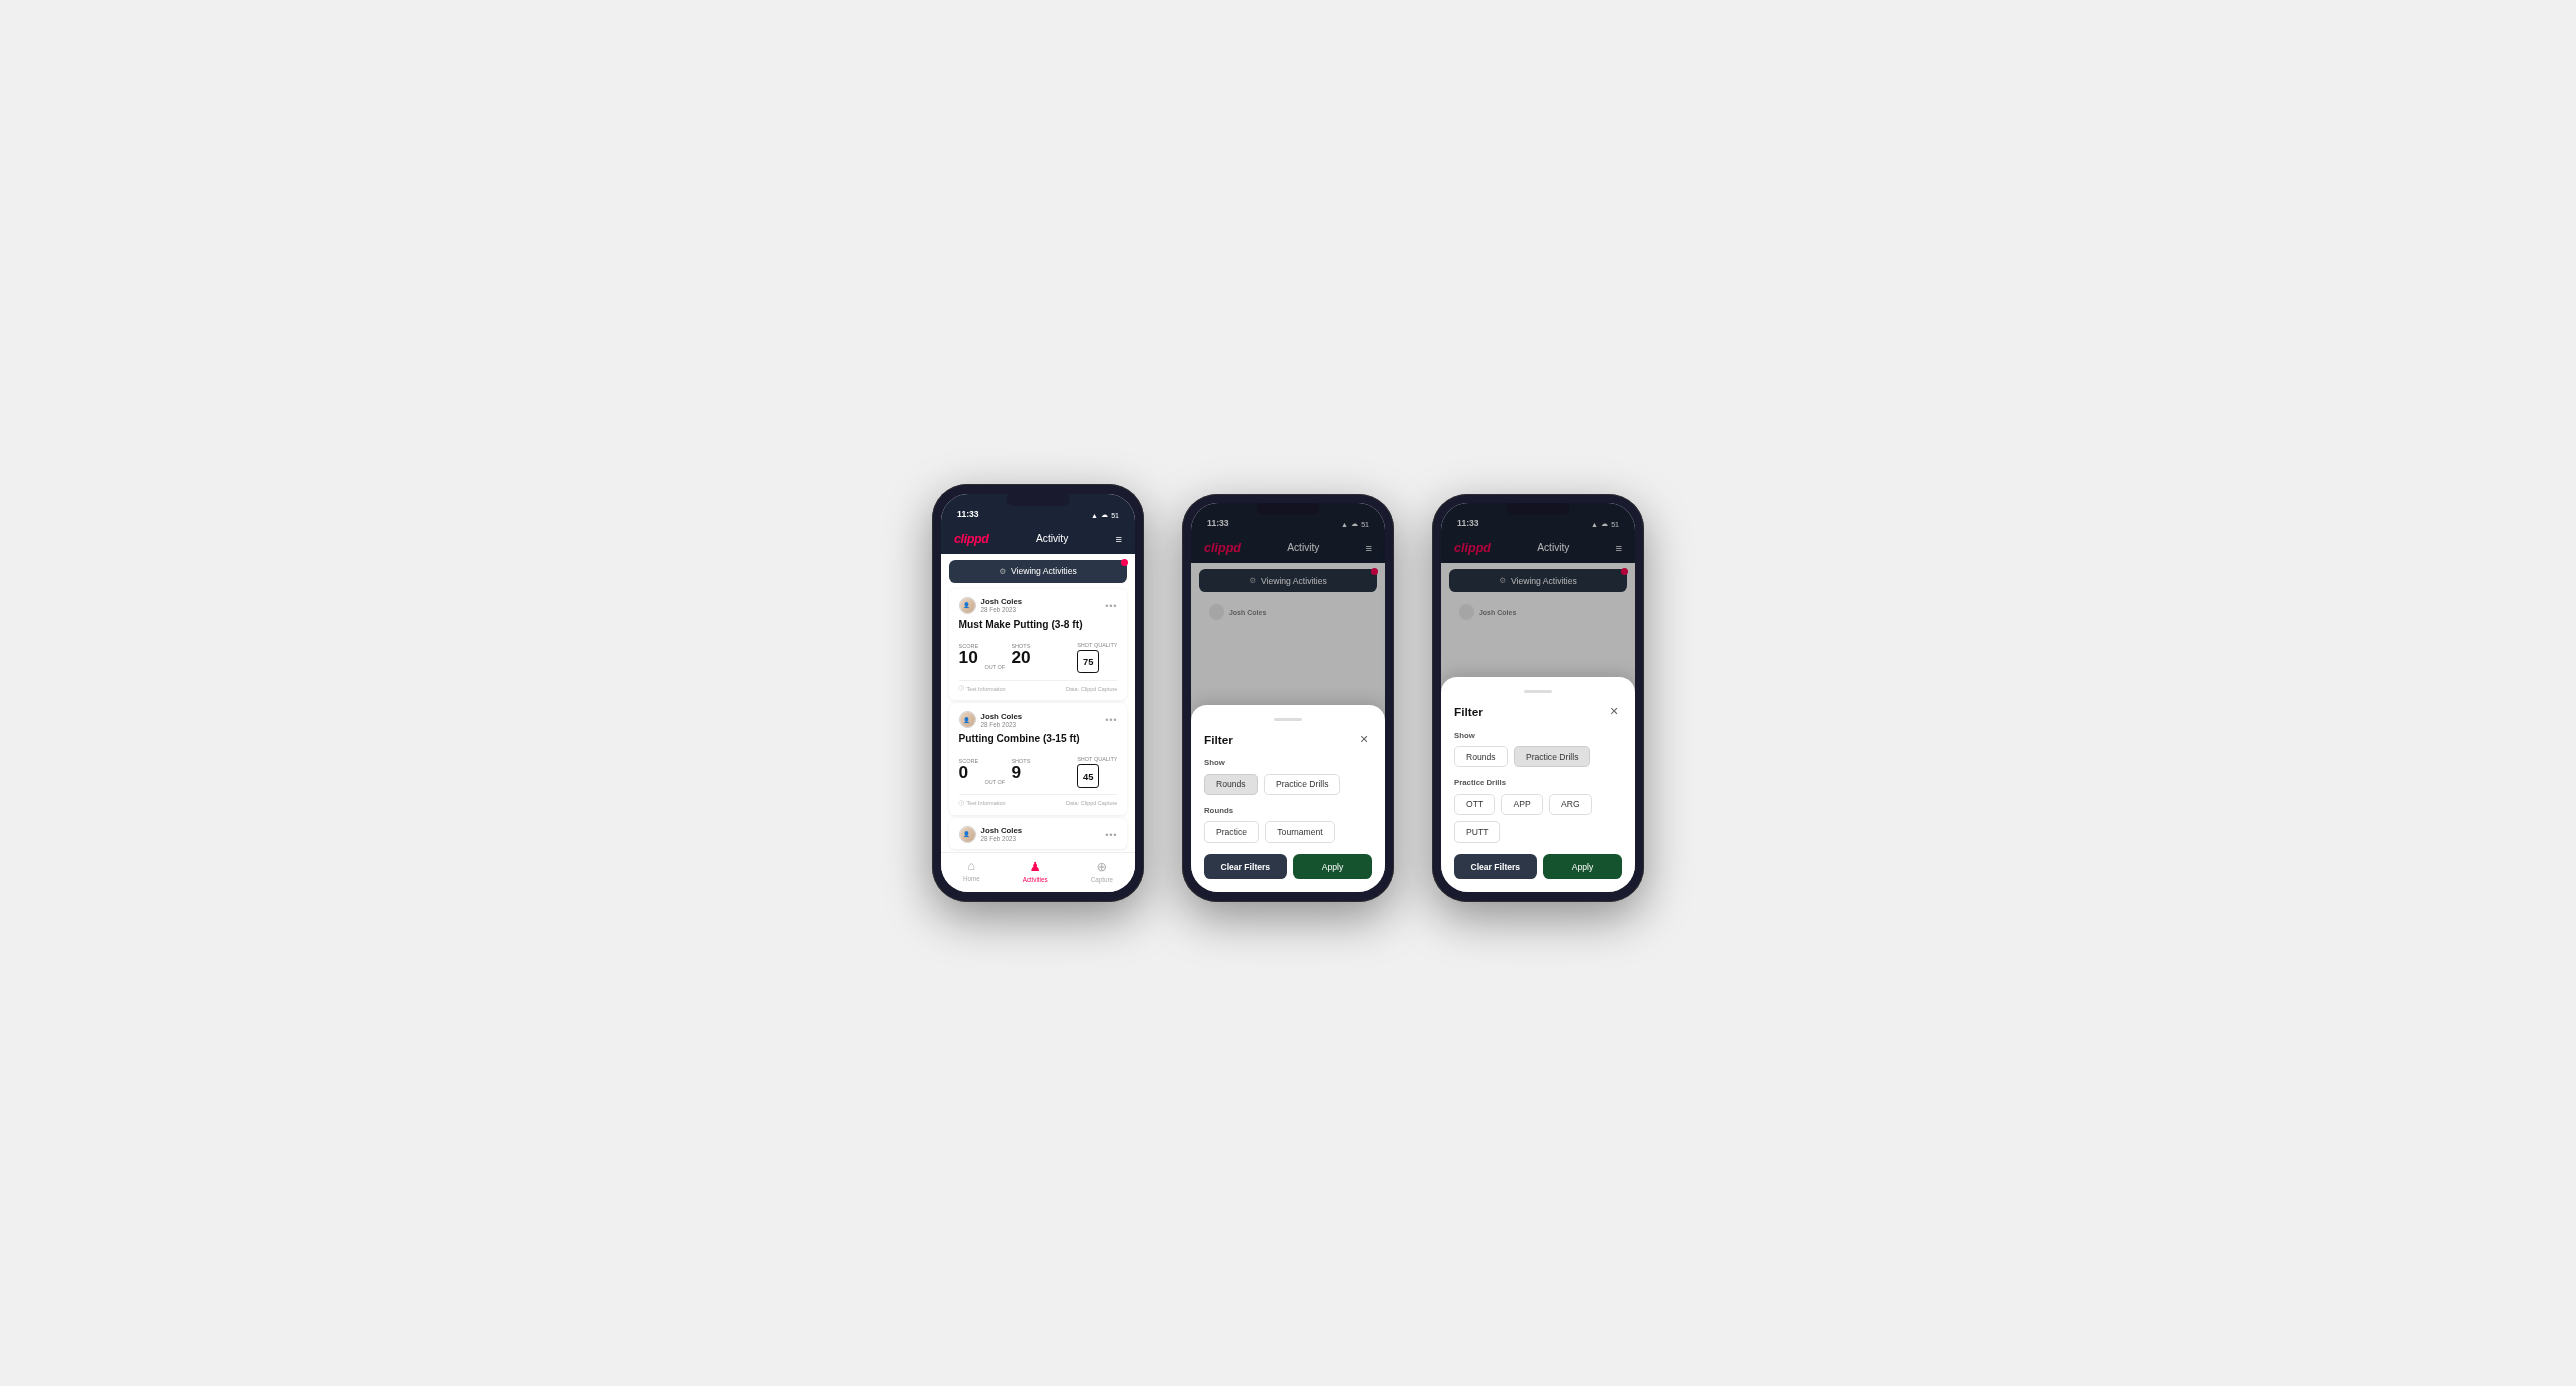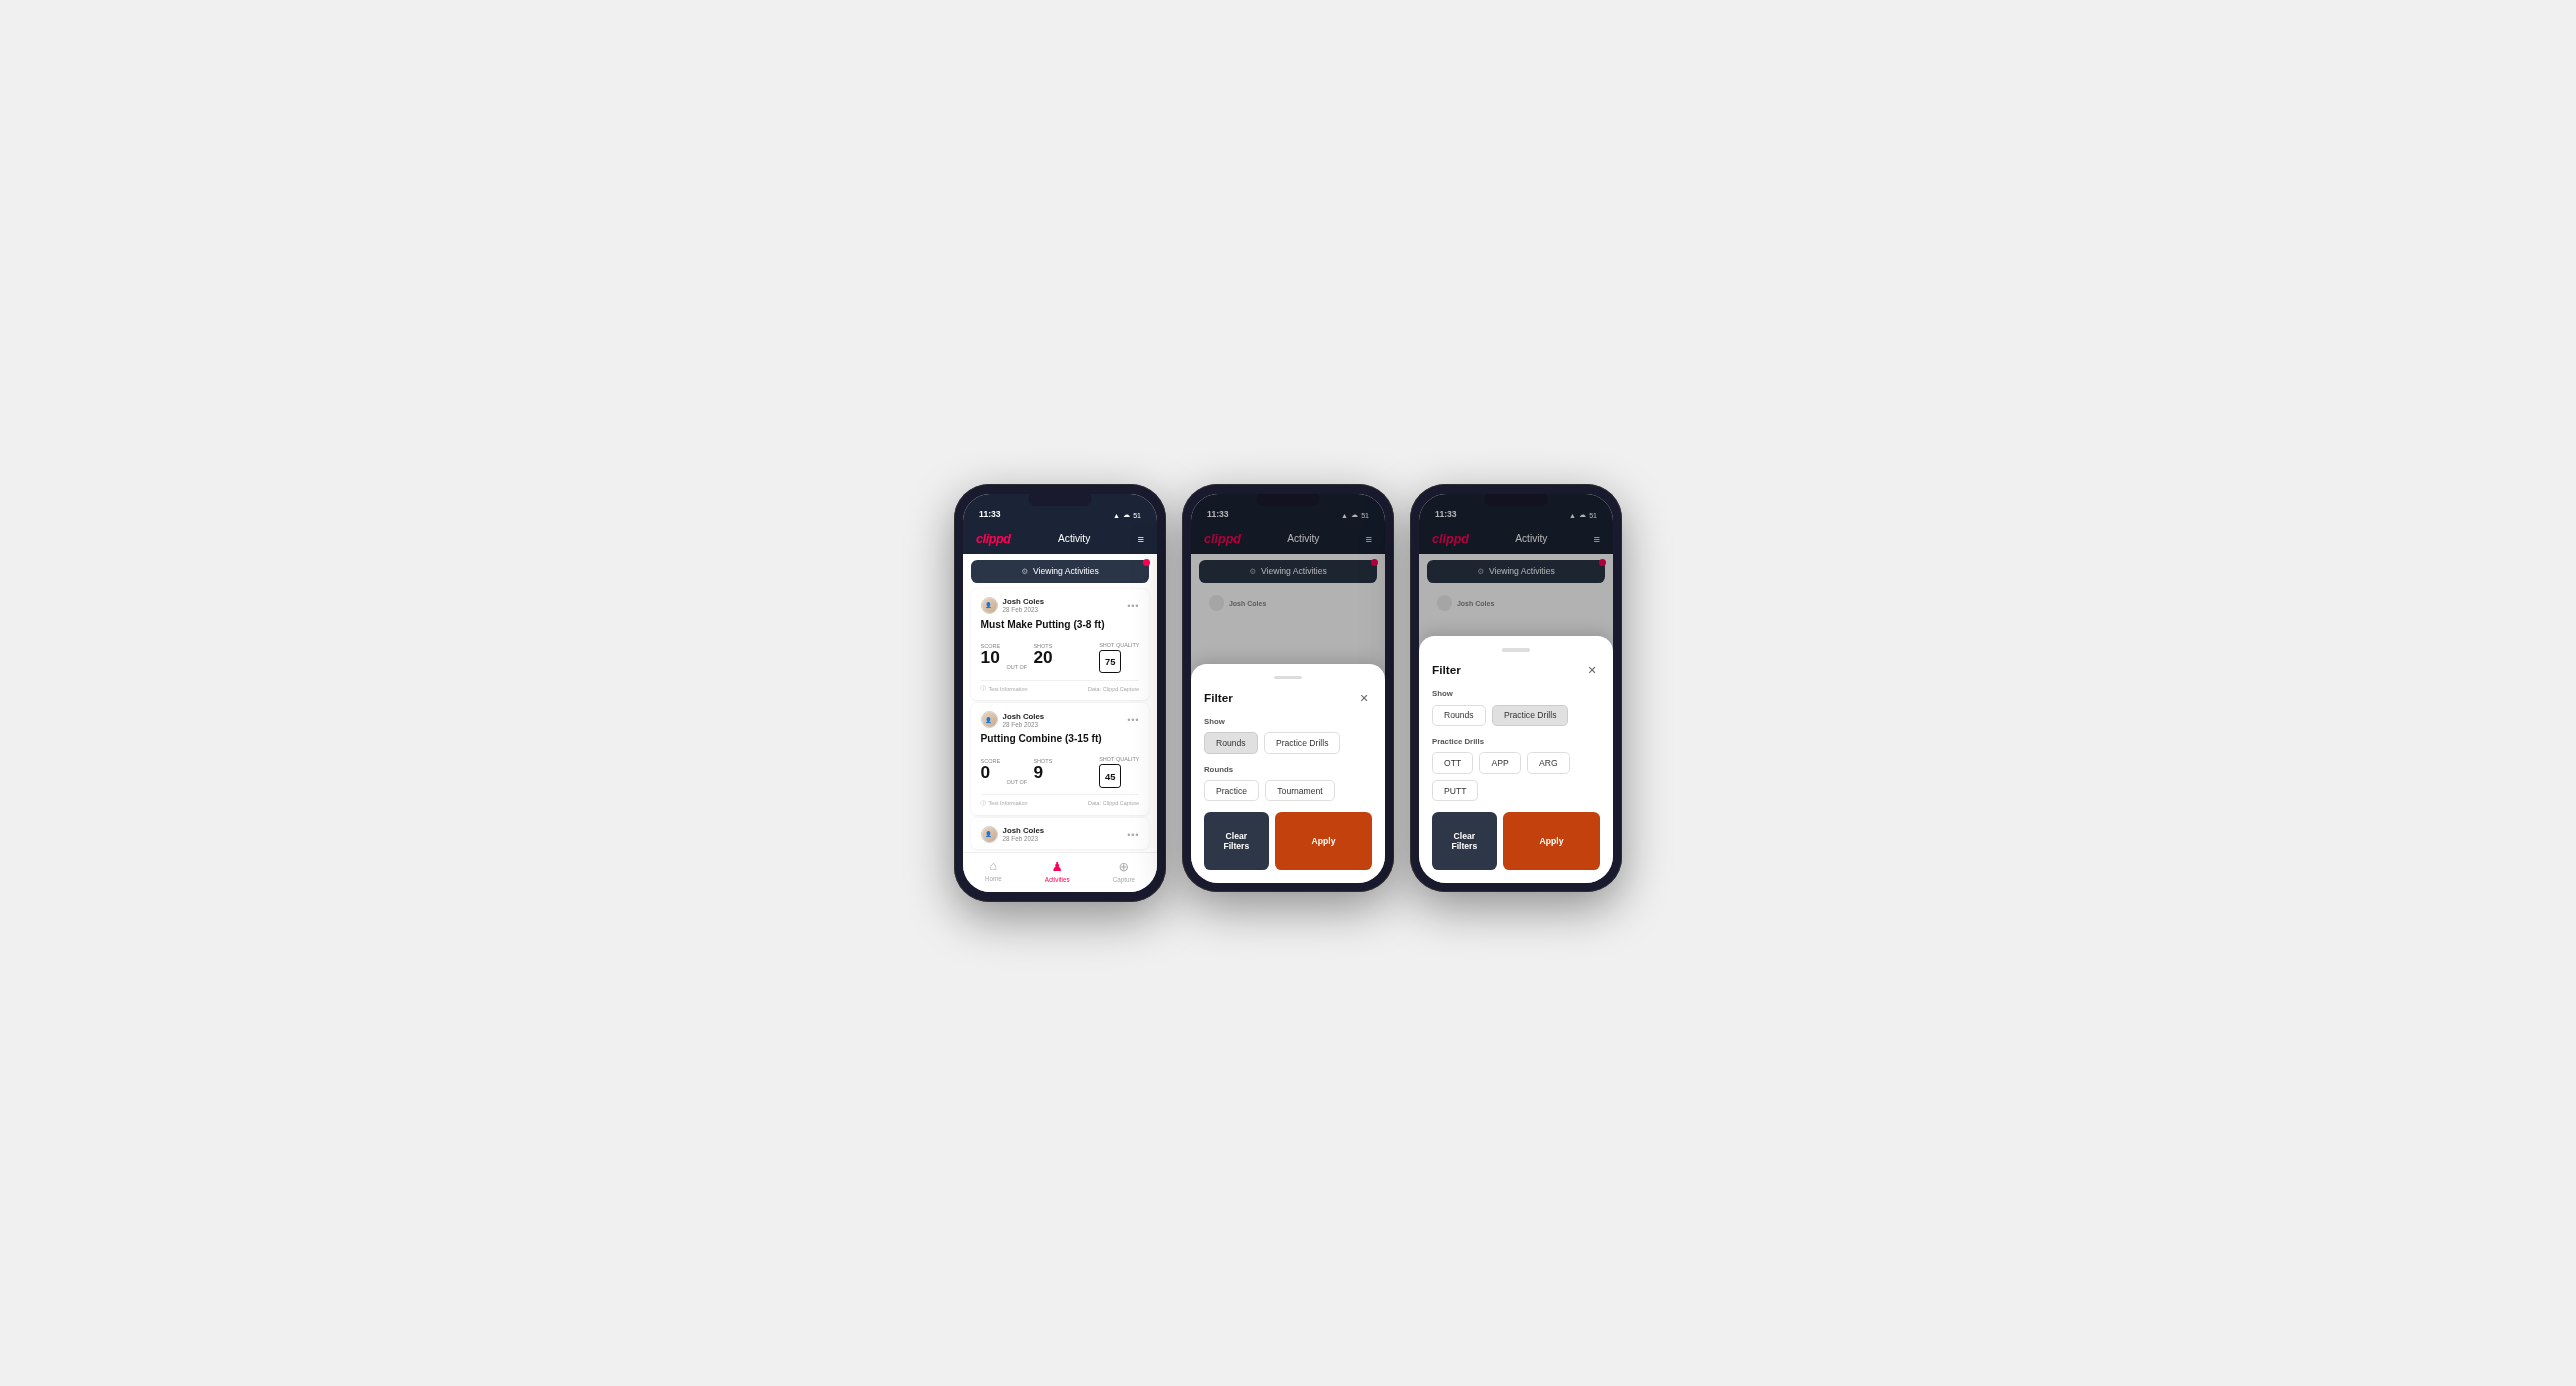--- a/index.html
+++ b/index.html
@@ -6,22 +6,22 @@
     body {
       background: #f0f0f0;
       display: flex;
       justify-content: center;
       align-items: center;
       min-height: 100vh;
       font-family: -apple-system, BlinkMacSystemFont, 'Segoe UI', sans-serif;
     }
     .scene {
       display: flex;
-      gap: 16px;
-      align-items: flex-start;
+      gap: 38px;
+      align-items: flex-end;
       padding: 31px;
     }
     
     .phone {
       width: 212px;
       min-height: 408px;
       background: #1a1a2e;
       border-radius: 35px;
       padding: 9.4px;
       box-shadow: 0 15.7px 47px rgba(0,0,0,0.4), inset 0 0 0 0.8px #333;
@@ -353,27 +353,27 @@
       background: #2d3748;
       color: #fff;
       border: none;
       border-radius: 6.3px;
       font-size: 8.6px;
       font-weight: 600;
       cursor: pointer;
     }
     .btn-apply {
       flex: 1;
-      padding: 24px;
-      background: #c2410c;
+      padding: 6px;
+      background: #14532d;
       color: #fff;
       border: none;
       border-radius: 6.3px;
       font-size: 8.6px;
-      font-weight: 700;
+      font-weight: 400;
       cursor: pointer;
     }
     .dimmed-bg {
       position: absolute;
       top: 0;
       left: 0;
       right: 0;
       bottom: 0;
       background: rgba(0,0,0,0.3);
       z-index: 15;

